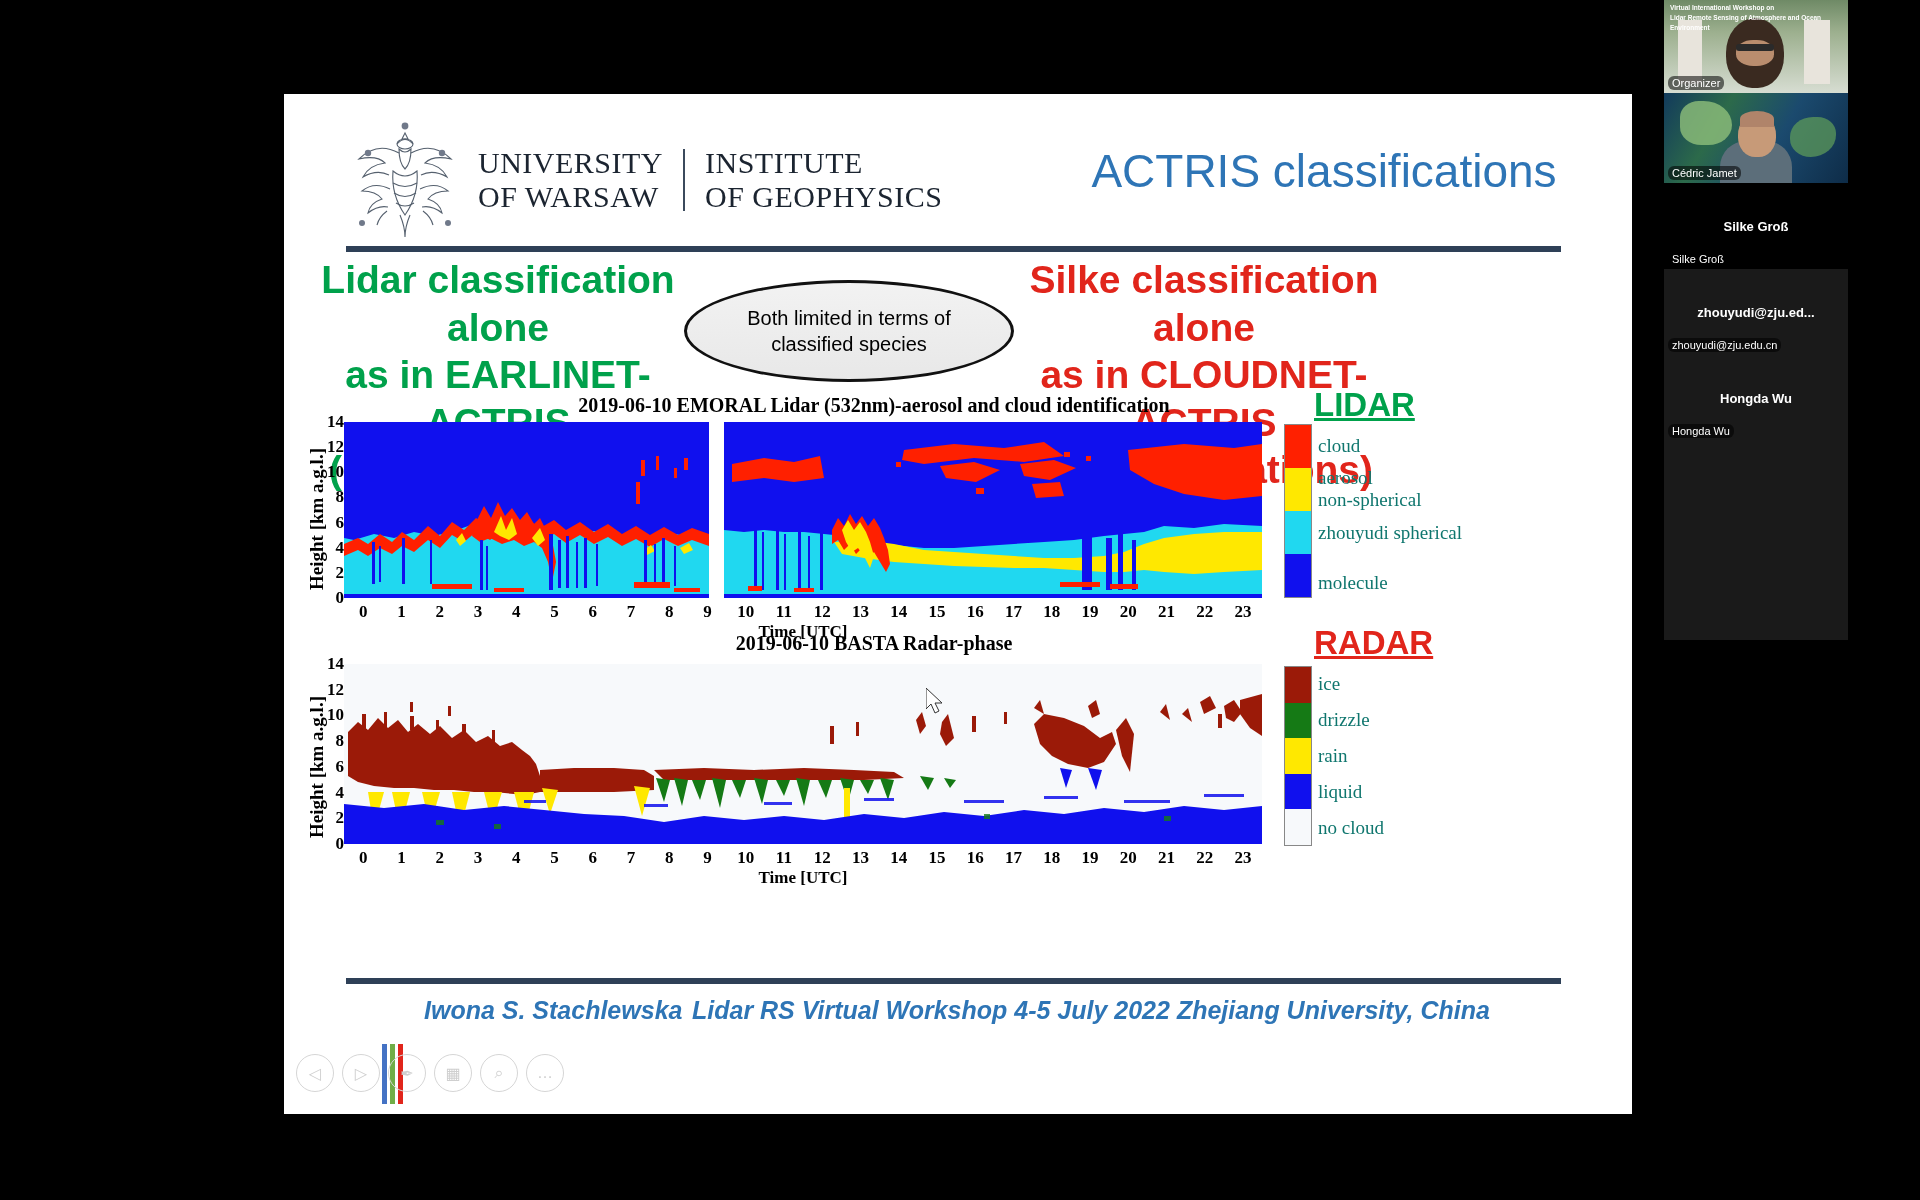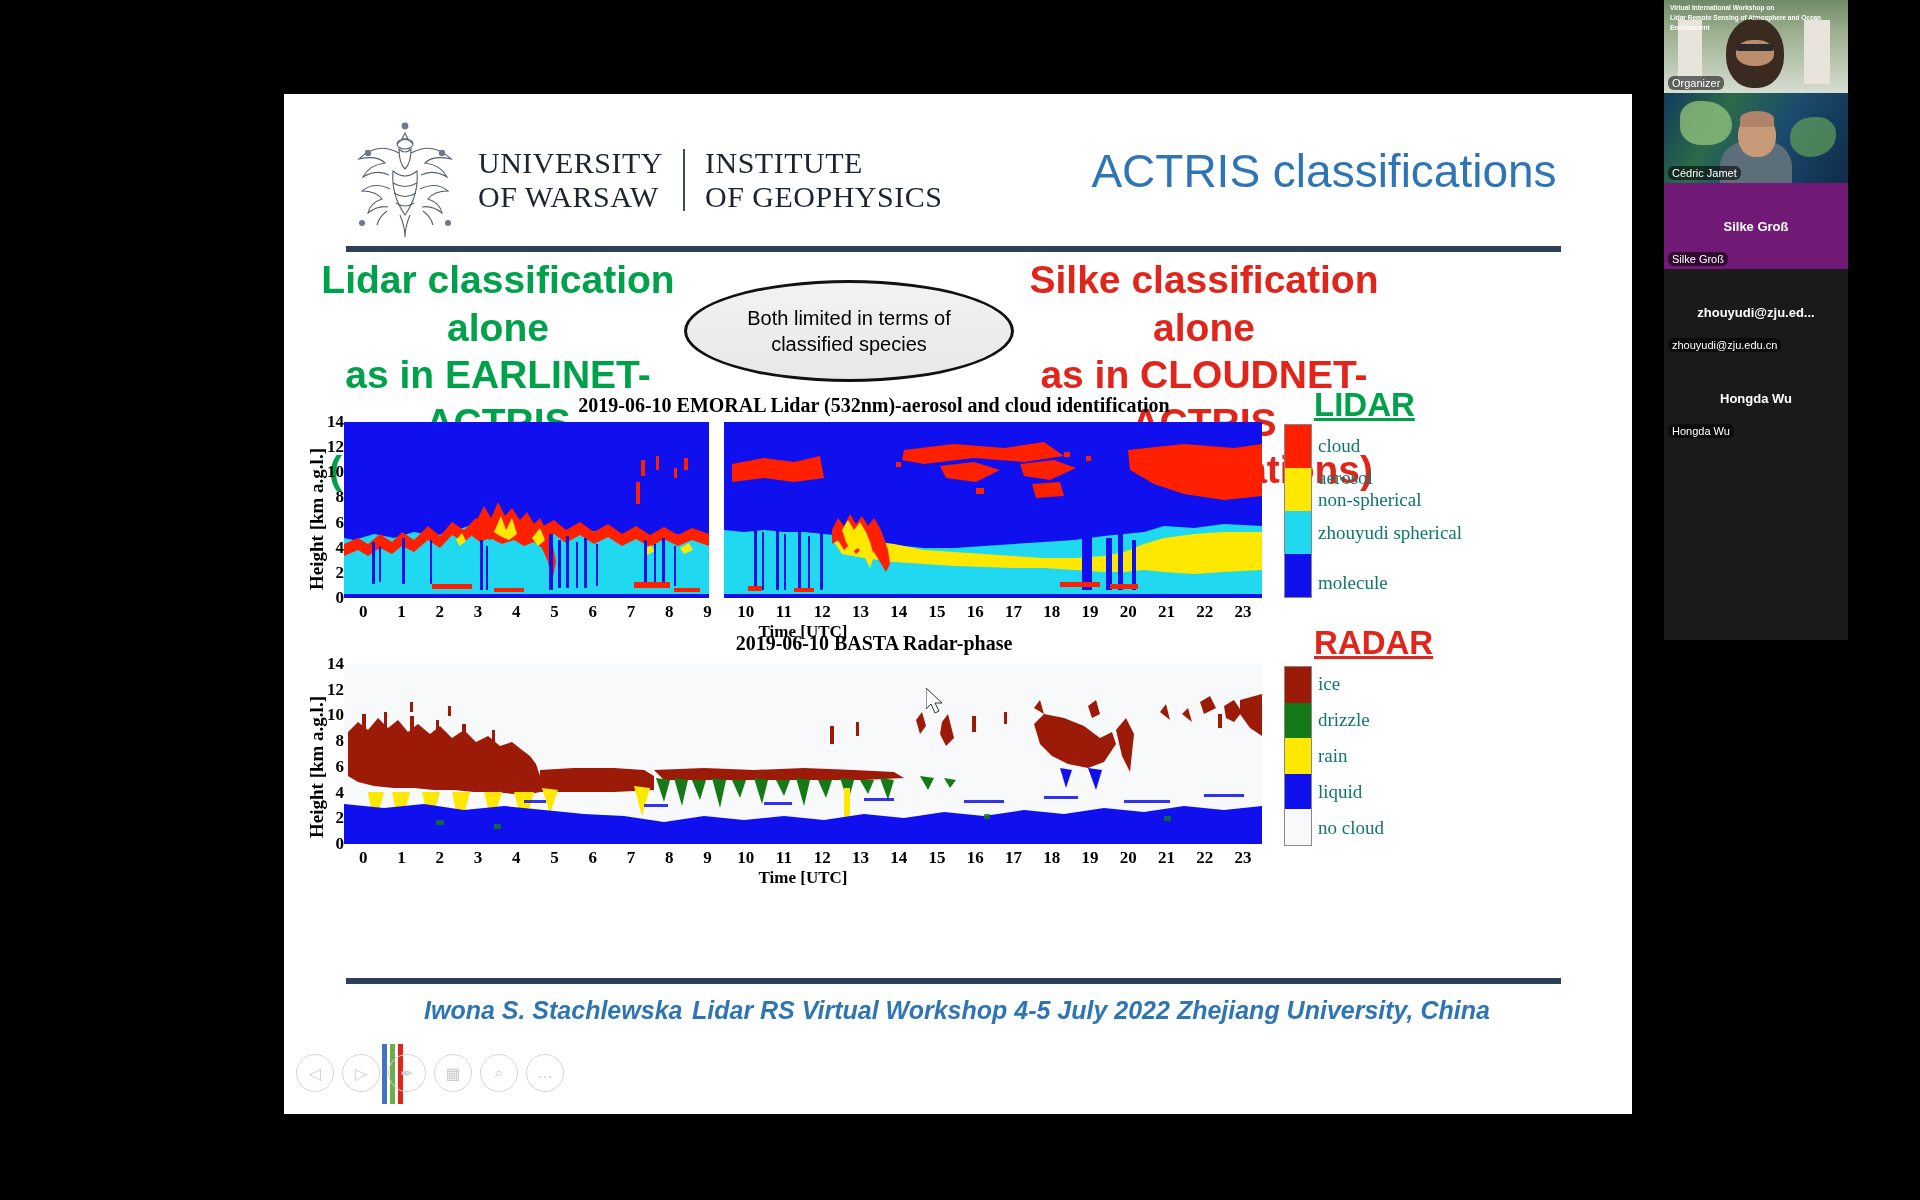--- a/index.html
+++ b/index.html
@@ -531,21 +531,21 @@
            linear-gradient(120deg,#123a5c 0%,#2c6a4a 30%,#1b4a6e 60%,#0e2c48 100%);"></div>
       <div style="position:absolute;left:16px;top:8px;width:52px;height:44px;background:#8fbf7a;border-radius:40% 60% 50% 45%;opacity:.8;"></div>
       <div style="position:absolute;left:126px;top:24px;width:46px;height:40px;background:#5c9a59;border-radius:50% 40% 55% 45%;opacity:.75;"></div>
       <div style="position:absolute;left:56px;top:48px;width:72px;height:42px;background:#5c6e7a;border-radius:26px 26px 0 0;"></div>
       <div class="head" style="left:74px;top:20px;width:38px;height:44px;background:#c79a78;"></div>
       <div style="position:absolute;left:76px;top:18px;width:34px;height:16px;background:#b0846a;border-radius:50% 50% 0 0;"></div>
       <div class="nm">Cédric Jamet</div>
     </div>
 
 
-    <div class="tile" style="height:86px;background:#701a75;">
+    <div class="tile" style="height:86px;background:#000000;">
       <div class="ctr">Silke Groß</div>
       <div class="nm">Silke Groß</div>
     </div>
     <div class="tile" style="height:86px;background:#1a1a1a;">
       <div class="ctr">zhouyudi@zju.ed...</div>
       <div class="nm">zhouyudi@zju.edu.cn</div>
     </div>
     <div class="tile" style="height:86px;background:#1a1a1a;">
       <div class="ctr">Hongda Wu</div>
       <div class="nm">Hongda Wu</div>

